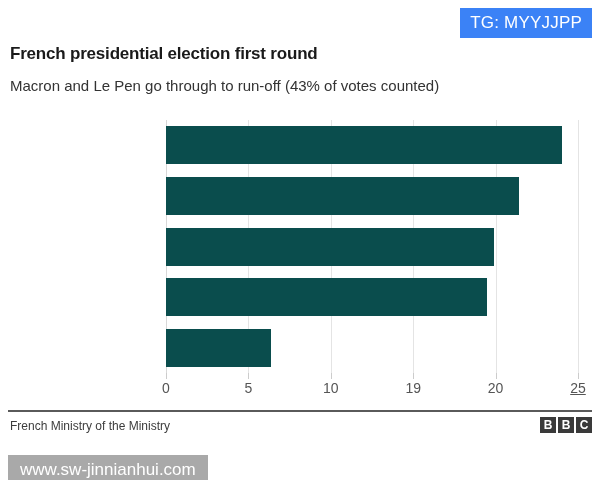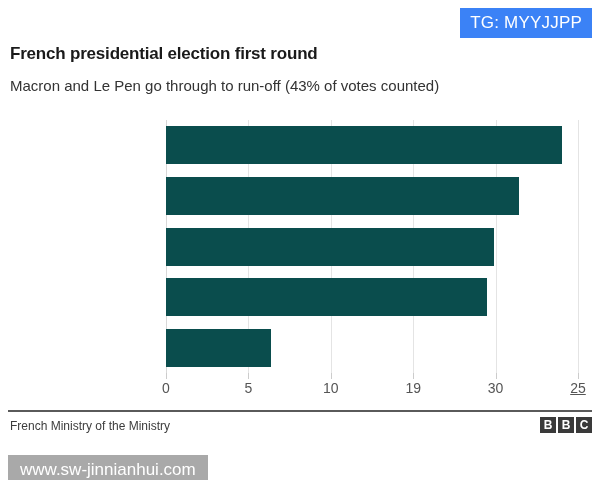--- a/index.html
+++ b/index.html
@@ -169,21 +169,21 @@
       <div class="tick" style="left: 82.4px;"></div>
       <div class="xlabel" style="left: 82.4px;">5</div>
       <div class="gridline" style="left: 164.8px;"></div>
       <div class="tick" style="left: 164.8px;"></div>
       <div class="xlabel" style="left: 164.8px; text-align: right;">10</div>
       <div class="gridline" style="left: 247.2px;"></div>
       <div class="tick" style="left: 247.2px;"></div>
       <div class="xlabel" style="left: 247.2px;">19</div>
       <div class="gridline" style="left: 329.6px;"></div>
       <div class="tick" style="left: 329.6px;"></div>
-      <div class="xlabel" style="left: 329.6px;">30</div>
+      <div class="xlabel" style="left: 329.6px;">20</div>
       <div class="gridline" style="left: 412px;"></div>
       <div class="tick" style="left: 412px;"></div>
       <div class="xlabel" style="left: 412px; text-decoration: underline;">25</div>
       <div class="barrow" style="top: 6.3px; width: 412px;">
         <div class="bar" style="width: 395.52px; background: rgb(10, 77, 77);"></div>
       </div>
       <div class="barrow" style="top: 56.9px; width: 412px;">
         <div class="bar" style="width: 352.672px; background: rgb(10, 77, 77);"></div>
       </div>
       <div class="barrow" style="top: 107.5px; width: 412px;">

